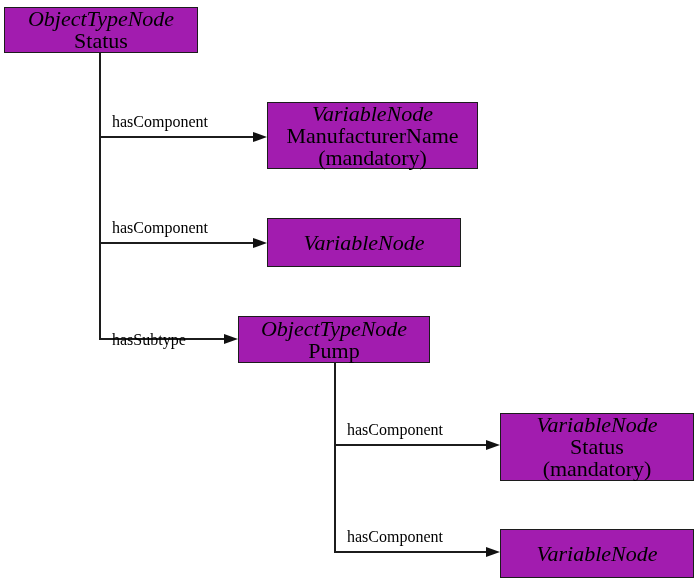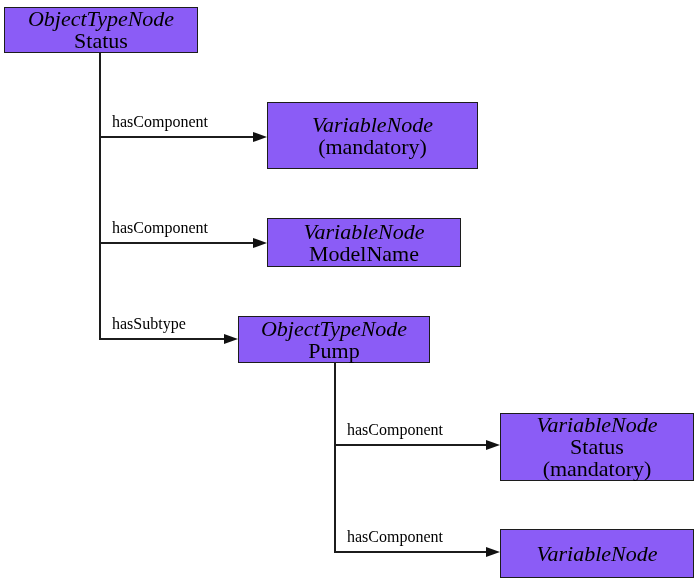--- a/index.html
+++ b/index.html
@@ -10,21 +10,21 @@
   }
   .canvas {
     position: relative;
     width: 699px;
     height: 583px;
     background: #ffffff;
     overflow: hidden;
   }
   .node {
     position: absolute;
-    background: #8b5cf6;
+    background: #a21caf;
     border: 1.5px solid #1c1c1c;
     display: flex;
     flex-direction: column;
     align-items: center;
     justify-content: center;
     text-align: left;
     font-size: 22px;
     line-height: 22px;
     white-space: nowrap;
   }
@@ -71,21 +71,21 @@
   #h-edge2  { left: 100px; top: 338px; width: 125px; }
   #h-edge3  { left: 335px; top: 444px; width: 152px; }
   #h-edge4  { left: 335px; top: 551px; width: 152px; }
   #a-edge0  { left: 253px; top: 132px; }
   #a-edge1  { left: 253px; top: 238px; }
   #a-edge2  { left: 224px; top: 334px; }
   #a-edge3  { left: 486px; top: 440px; }
   #a-edge4  { left: 486px; top: 547px; }
   #l-edge0  { left: 112px; top: 110px; }
   #l-edge1  { left: 112px; top: 216px; }
-  #l-edge2  { left: 112px; top: 312px; }
+  #l-edge2  { left: 112px; top: 328px; }
   #l-edge3  { left: 347px; top: 418px; }
   #l-edge4  { left: 347px; top: 525px; }
 </style>
 </head>
 <body>
 
 <div class="canvas">
 
   <div class="vline" id="v-device"></div>
   <div class="vline" id="v-pump"></div>
@@ -108,26 +108,26 @@
   <div class="edge-label" id="l-edge3">hasComponent</div>
   <div class="edge-label" id="l-edge4">hasComponent</div>
 
   <div class="node thin" id="node-device">
     <div class="type">ObjectTypeNode</div>
     <div class="name">Status</div>
   </div>
 
   <div class="node" id="node-manufacturer">
     <div class="type">VariableNode</div>
+    <div class="name">ManufacturerName</div>
     <div class="modifier">(mandatory)</div>
   </div>
 
   <div class="node" id="node-model">
     <div class="type">VariableNode</div>
-    <div class="name">ModelName</div>
   </div>
 
   <div class="node" id="node-pump">
     <div class="type">ObjectTypeNode</div>
     <div class="name">Pump</div>
   </div>
 
   <div class="node" id="node-status">
     <div class="type">VariableNode</div>
     <div class="name">Status</div>

